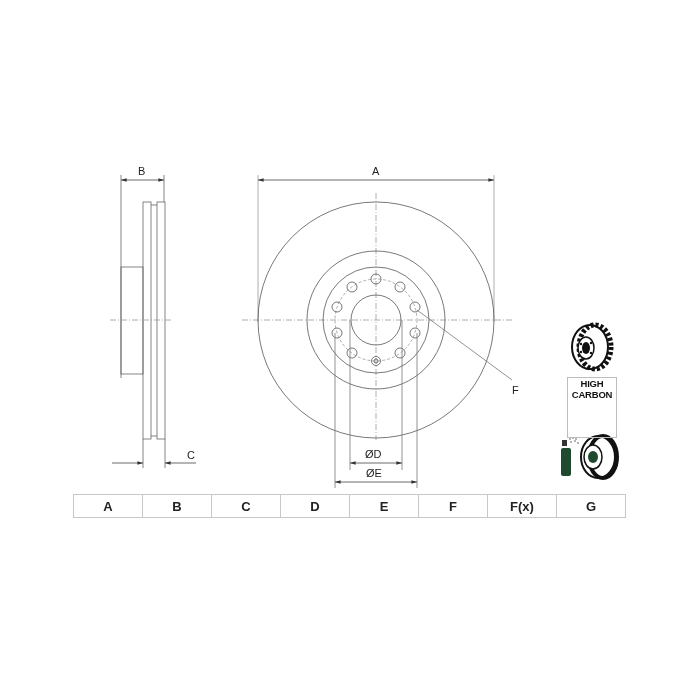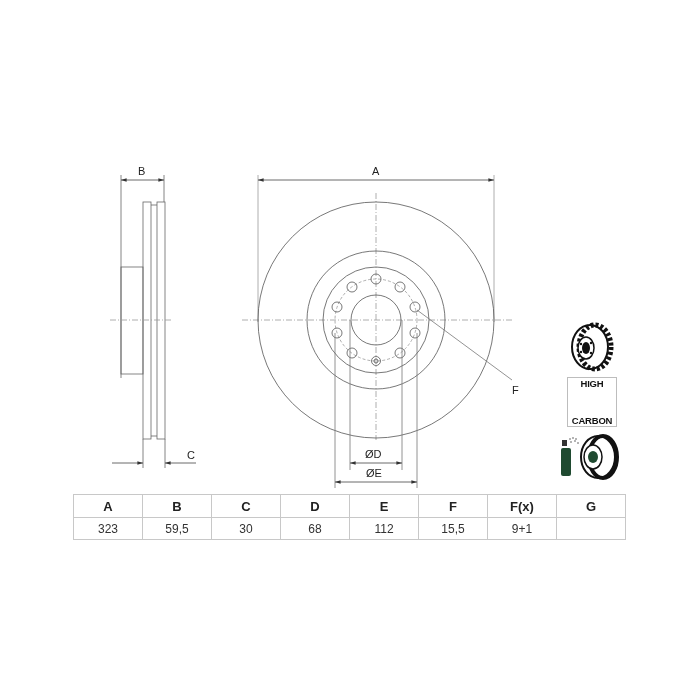--- a/index.html
+++ b/index.html
@@ -5,23 +5,23 @@
     html, body { margin: 0; padding: 0; background: #ffffff; }
     body { width: 700px; height: 700px; position: relative; overflow: hidden;
            font-family: "Liberation Sans", sans-serif; }
     #drawing { position: absolute; left: 0; top: 0; width: 700px; height: 700px; }
     .lbl { font-family: "Liberation Sans", sans-serif; font-size: 11px; fill: #222; }
     .tbl { position: absolute; left: 73px; top: 494px; border-collapse: collapse;
            font-family: "Liberation Sans", sans-serif; color: #222; }
     .tbl td { width: 68px; text-align: center; border: 1px solid #c8c8c8; padding: 0; }
     .tbl tr.hdr td { height: 22px; font-weight: bold; font-size: 13px; }
     .tbl tr.val td { height: 21px; font-size: 12px; color: #333; }
-    .hc-box { position: absolute; left: 567px; top: 377px; width: 50px; height: 50px;
+    .hc-box { position: absolute; left: 567px; top: 377px; width: 50px; height: 61px;
               border: 1px solid #bdbdbd; display: flex; flex-direction: column;
-              justify-content: space-between; align-items: center; box-sizing: border-box; }
+              justify-content: flex-start; align-items: center; box-sizing: border-box; }
     .hc-box span { font-family: "Liberation Sans", sans-serif; font-weight: bold;
                    font-size: 9.5px; line-height: 11px; color: #111; letter-spacing: -0.2px; }
   </style>
 </head>
 <body>
 
 <svg id="drawing" viewBox="0 0 700 700" xmlns="http://www.w3.org/2000/svg">
   <defs>
     <marker id="arr" viewBox="0 0 10 10" refX="10" refY="5" markerWidth="7" markerHeight="7" orient="auto-start-reverse">
       <path d="M0,2 L10,5 L0,8 z" fill="#333"></path>
@@ -137,24 +137,14 @@
       <tr class="hdr">
     <td>A</td>
     <td>B</td>
     <td>C</td>
     <td>D</td>
     <td>E</td>
     <td>F</td>
     <td>F(x)</td>
     <td>G</td>
   </tr>
-  <tr class="val">
-    <td>323</td>
-    <td>59,5</td>
-    <td>30</td>
-    <td>68</td>
-    <td>112</td>
-    <td>15,5</td>
-    <td>9+1</td>
-    <td></td>
-  </tr>
 </tbody>
   </table>
 
 </body></html>

